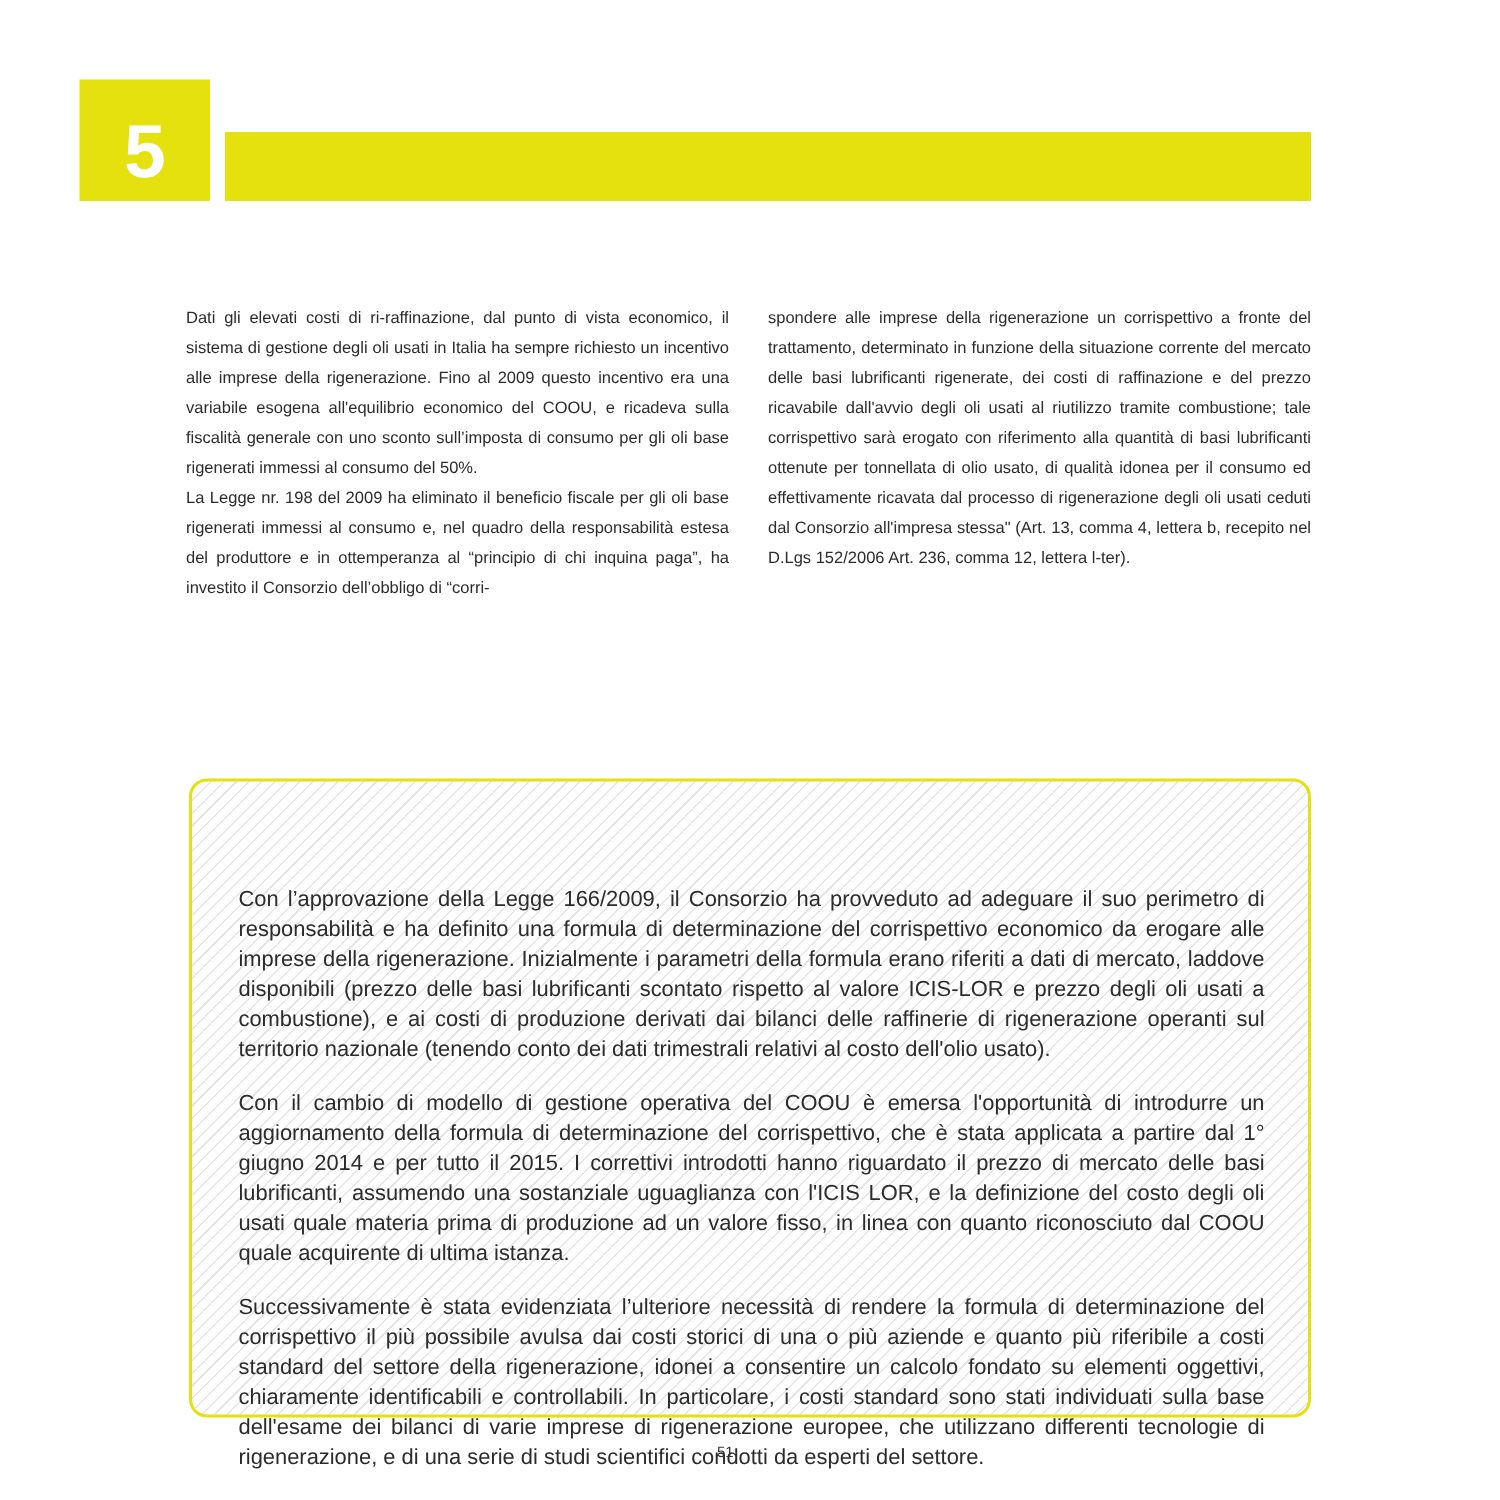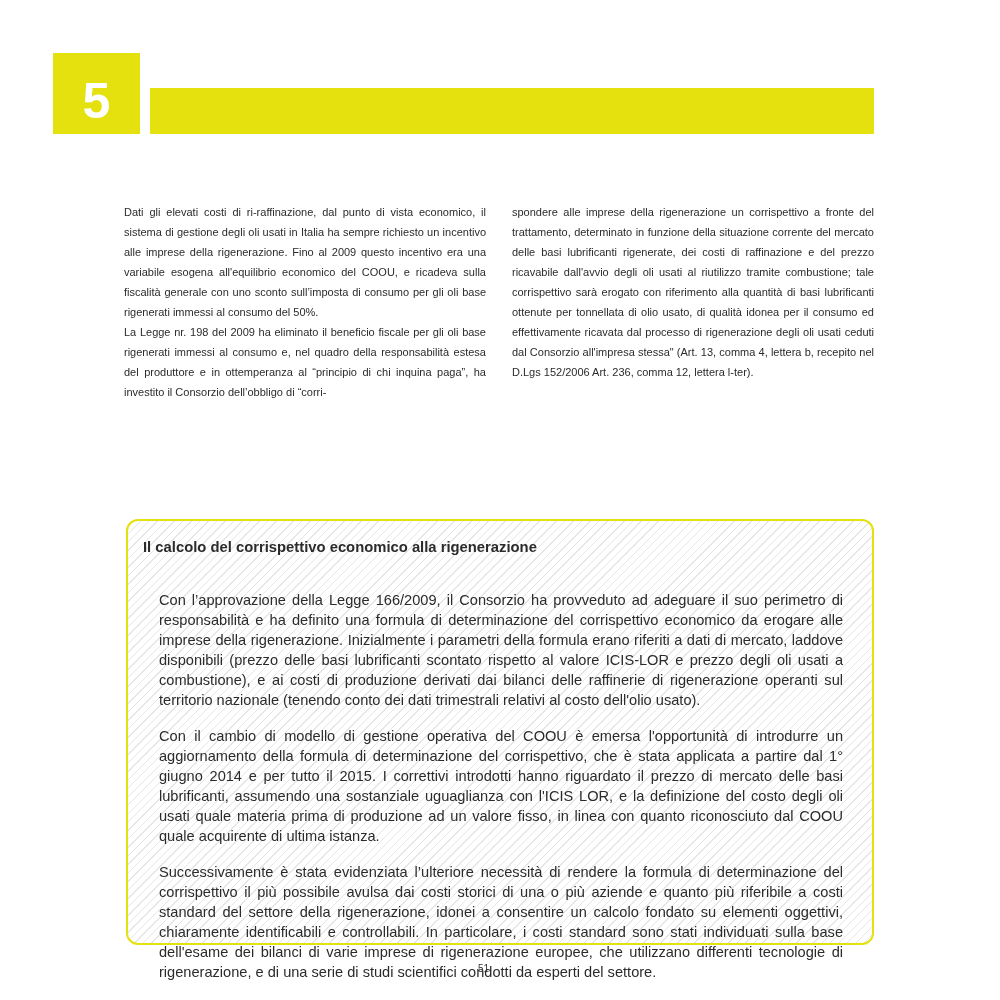--- a/index.html
+++ b/index.html
@@ -61,21 +61,20 @@
 <div class="col col-left">
   <p>Dati gli elevati costi di ri-raffinazione, dal punto di vista economico, il sistema di gestione degli oli usati in Italia ha sempre richiesto un incentivo alle imprese della rigenerazione. Fino al 2009 questo incentivo era una variabile esogena all'equilibrio economico del COOU, e ricadeva sulla fiscalità generale con uno sconto sull’imposta di consumo per gli oli base rigenerati immessi al consumo del 50%.</p>
   <p>La Legge nr. 198 del 2009 ha eliminato il beneficio fiscale per gli oli base rigenerati immessi al consumo e, nel quadro della responsabilità estesa del produttore e in ottemperanza al “principio di chi inquina paga”, ha investito il Consorzio dell’obbligo di “corri-</p>
 </div>
 
 <div class="col col-right">
   <p>spondere alle imprese della rigenerazione un corrispettivo a fronte del trattamento, determinato in funzione della situazione corrente del mercato delle basi lubrificanti rigenerate, dei costi di raffinazione e del prezzo ricavabile dall'avvio degli oli usati al riutilizzo tramite combustione; tale corrispettivo sarà erogato con riferimento alla quantità di basi lubrificanti ottenute per tonnellata di olio usato, di qualità idonea per il consumo ed effettivamente ricavata dal processo di rigenerazione degli oli usati ceduti dal Consorzio all'impresa stessa" (Art. 13, comma 4, lettera b, recepito nel D.Lgs 152/2006 Art. 236, comma 12, lettera l-ter).</p>
 </div>
 
 <div class="box">
-  <div class="box-heading">Il calcolo del corrispettivo economico alla rigenerazione</div>
   <div class="box-body">
     <p>Con l’approvazione della Legge 166/2009, il Consorzio ha provveduto ad adeguare il suo perimetro di responsabilità e ha definito una formula di determinazione del corrispettivo economico da erogare alle imprese della rigenerazione. Inizialmente i parametri della formula erano riferiti a dati di mercato, laddove disponibili (prezzo delle basi lubrificanti scontato rispetto al valore ICIS-LOR e prezzo degli oli usati a combustione), e ai costi di produzione derivati dai bilanci delle raffinerie di rigenerazione operanti sul territorio nazionale (tenendo conto dei dati trimestrali relativi al costo dell'olio usato).</p>
     <p>Con il cambio di modello di gestione operativa del COOU è emersa l'opportunità di introdurre un aggiornamento della formula di determinazione del corrispettivo, che è stata applicata a partire dal 1° giugno 2014 e per tutto il 2015. I correttivi introdotti hanno riguardato il prezzo di mercato delle basi lubrificanti, assumendo una sostanziale uguaglianza con l'ICIS LOR, e la definizione del costo degli oli usati quale materia prima di produzione ad un valore fisso, in linea con quanto riconosciuto dal COOU quale acquirente di ultima istanza.</p>
     <p>Successivamente è stata evidenziata l’ulteriore necessità di rendere la formula di determinazione del corrispettivo il più possibile avulsa dai costi storici di una o più aziende e quanto più riferibile a costi standard del settore della rigenerazione, idonei a consentire un calcolo fondato su elementi oggettivi, chiaramente identificabili e controllabili. In particolare, i costi standard sono stati individuati sulla base dell'esame dei bilanci di varie imprese di rigenerazione europee, che utilizzano differenti tecnologie di rigenerazione, e di una serie di studi scientifici condotti da esperti del settore.</p>
   </div>
 </div>
 
 <div class="page-number">51</div>
 
 </body></html>

